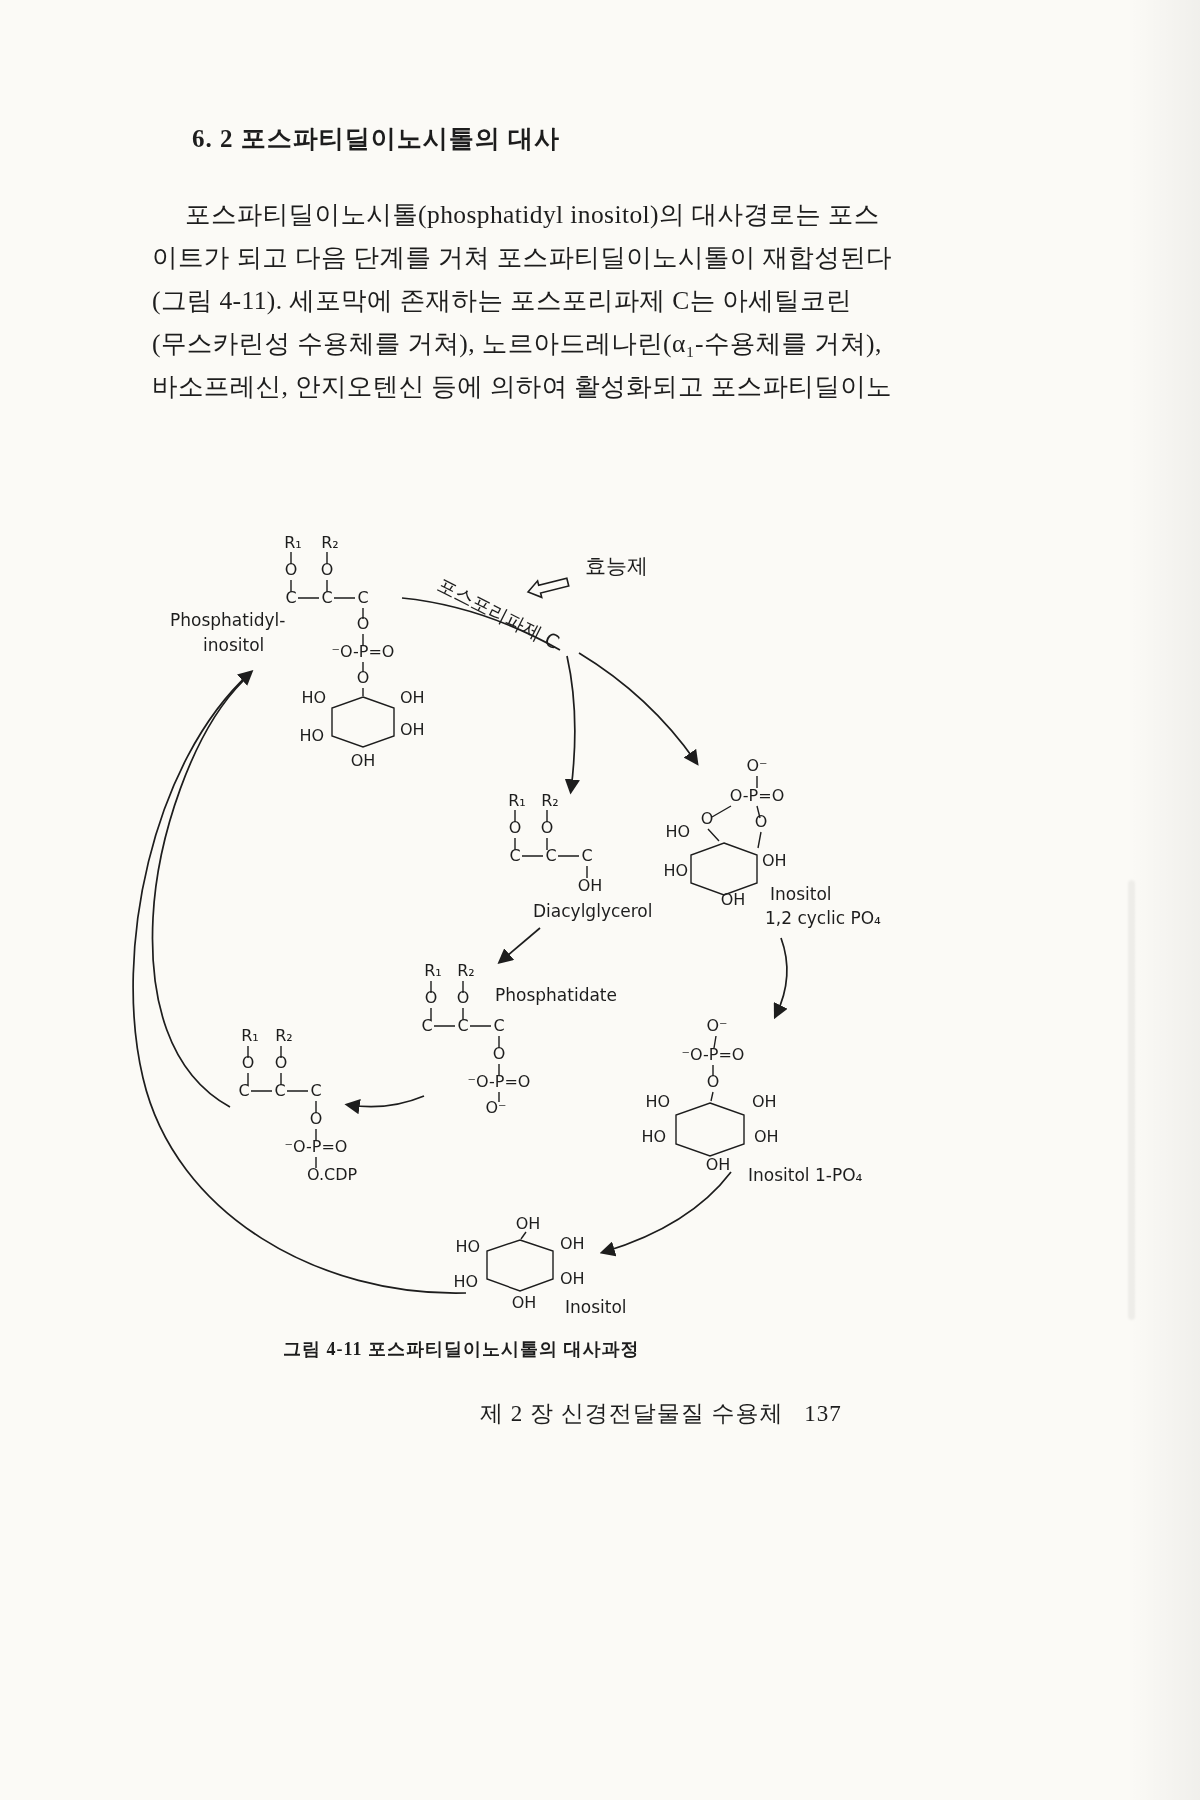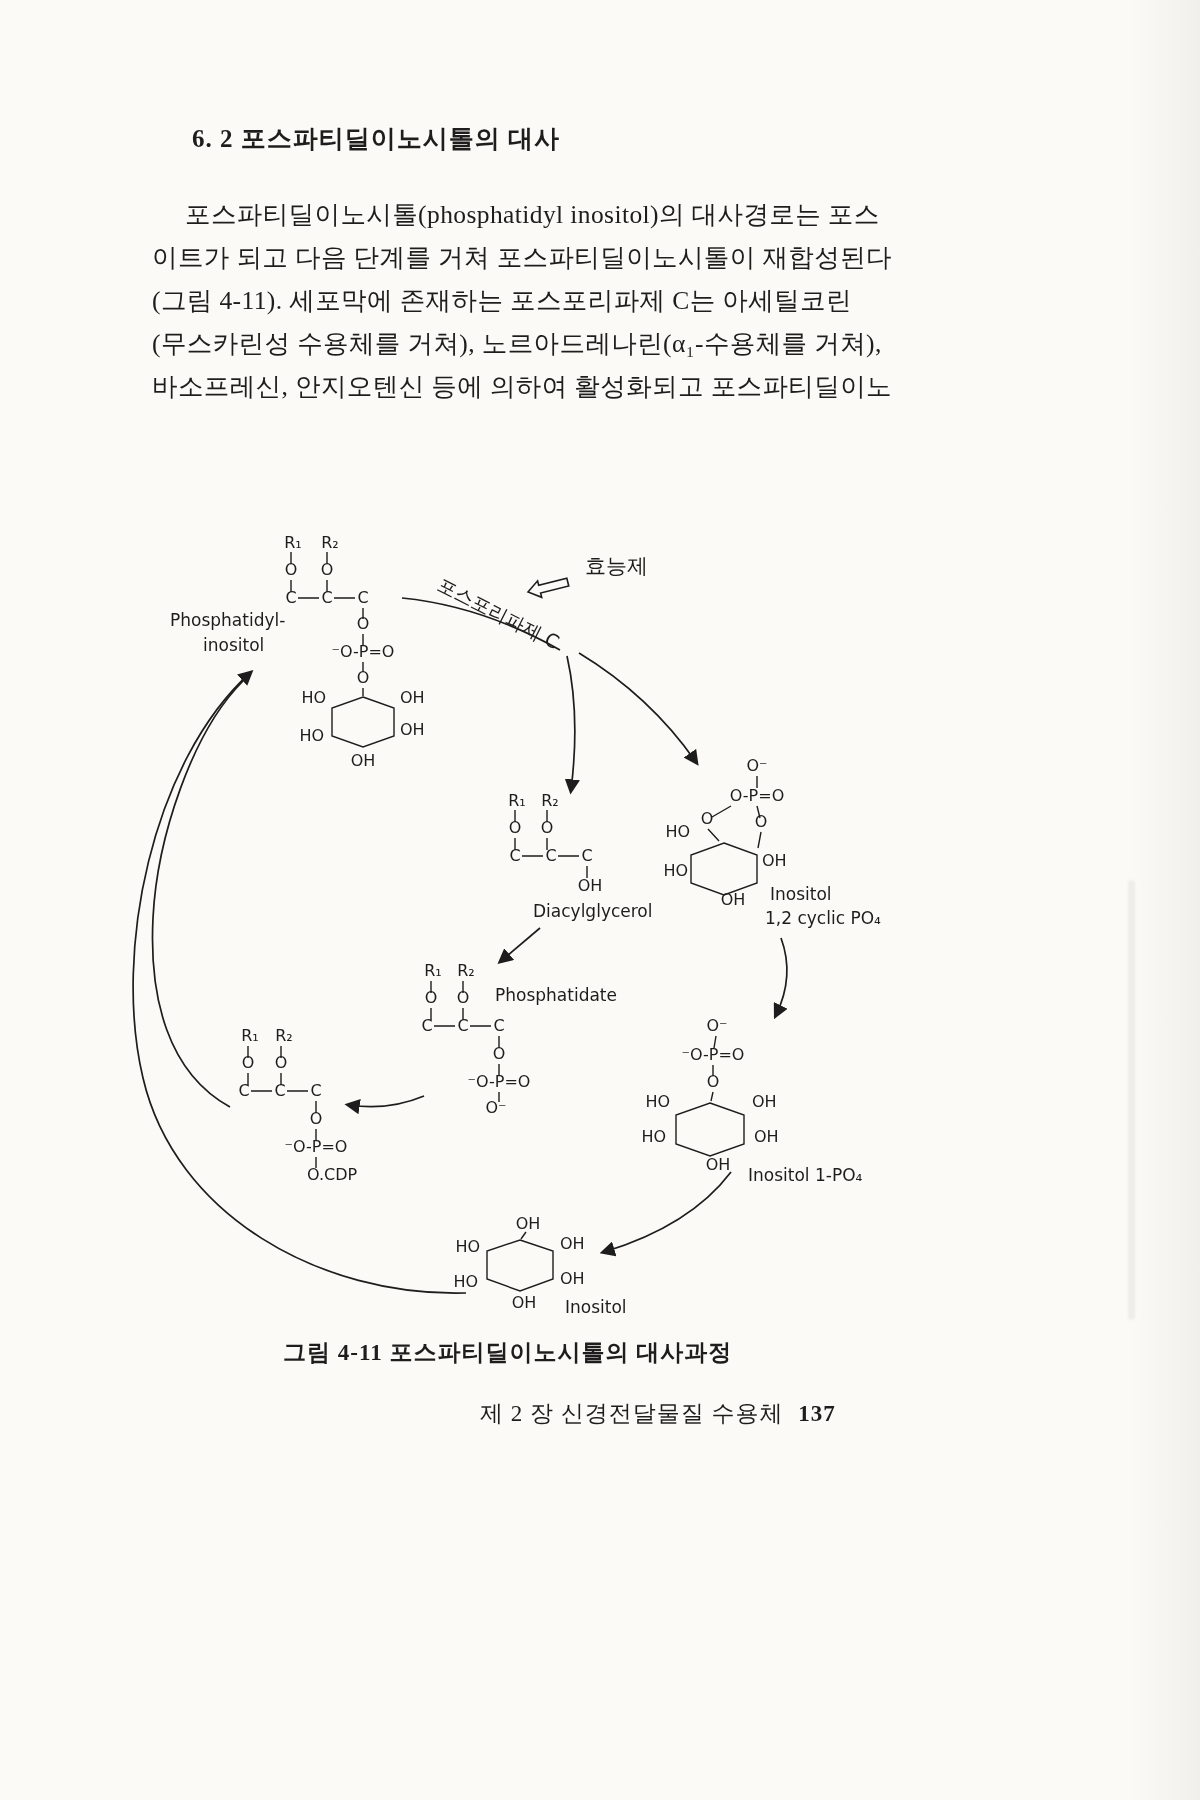--- a/index.html
+++ b/index.html
@@ -22,27 +22,27 @@
   svg text{
     font-family:"DejaVu Sans","Liberation Sans",sans-serif;
     fill:var(--ink,#1d1d1d);
   }
   .bond{fill:none;stroke:var(--ink,#1d1d1d);stroke-width:1.4;}
   .flow{fill:none;stroke:var(--ink,#1d1d1d);stroke-width:1.7;}
   .arrow{marker-end:url(#ah);}
   .openarrow{fill:var(--paper,#fbfaf6);stroke:var(--ink,#1d1d1d);stroke-width:1.6;}
   .caption{
     position:absolute;left:283px;top:1337px;
-    font-size:23px;font-weight:700;letter-spacing:1px;
+    font-size:18px;font-weight:700;letter-spacing:1px;
   }
   .footer{
     position:absolute;left:480px;top:1398px;
     font-size:23px;letter-spacing:1px;
   }
-  .page-number{margin-left:8px;font-weight:700;}
+  .page-number{margin-left:14px;font-weight:400;}
   .edge-shade{
     position:absolute;right:0;top:0;width:70px;height:100%;
     background:linear-gradient(to right, rgba(0,0,0,0), rgba(0,0,0,0.045));
     pointer-events:none;
   }
   .streak{
     position:absolute;left:1128px;top:880px;width:7px;height:440px;
     background:rgba(0,0,0,0.05);border-radius:4px;filter:blur(1px);
     pointer-events:none;
   }

